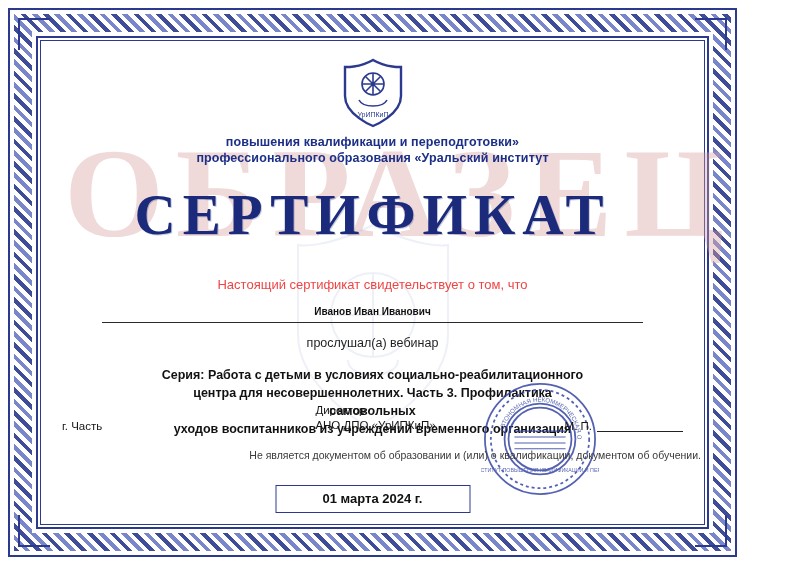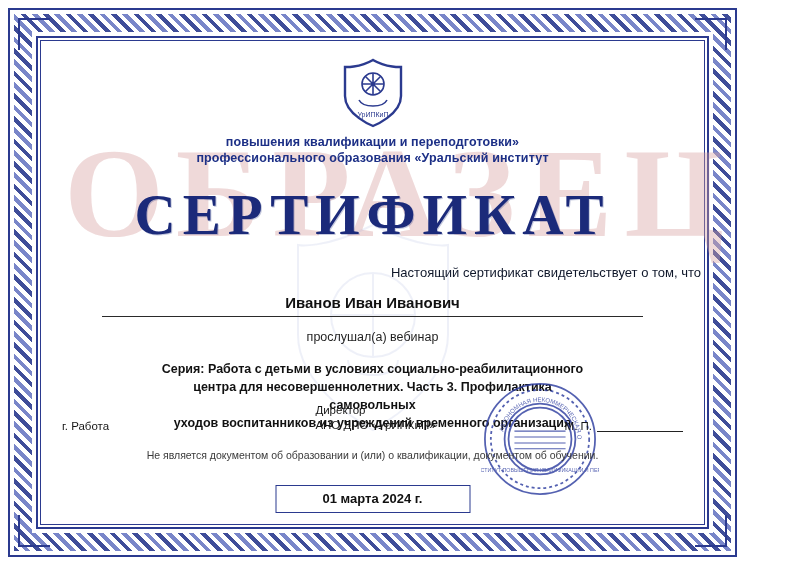--- a/index.html
+++ b/index.html
@@ -112,33 +112,32 @@
     margin-top: 16px;
     color: #1b2a7a;
     font-size: 57px;
     font-weight: bold;
     letter-spacing: 7px;
     font-family: "Liberation Serif", serif;
     text-shadow: 1px 1px 0 rgba(27,42,122,.25);
   }
 
   .subtitle {
-    margin-top: 18px;
+    margin-top: 30px;
     font-size: 13px;
-    color: #0f172a;
-    text-align: right;
+    color: #ef4444;
   }
 
   .name-wrap {
     margin-top: 14px;
     position: relative;
     padding: 0 30px;
   }
   .name {
-    font-size: 15px;
+    font-size: 10px;
     font-weight: bold;
     color: #111111;
     padding-bottom: 5px;
   }
   .name-rule {
     border-bottom: 1px solid #2a2a2a;
     margin: 0 28px;
   }
 
   .listened {
@@ -189,20 +188,21 @@
     vertical-align: bottom;
     height: 11px;
   }
 
   .disclaimer {
     position: absolute;
     left: 0; right: 0;
     bottom: 60px;
     font-size: 10.5px;
     color: #3a3a3a;
+    text-align: right;
   }
 
   .date-box {
     position: absolute;
     left: 50%;
     transform: translateX(-50%);
     bottom: 8px;
     min-width: 165px;
     padding: 5px 14px 6px;
     border: 1px solid #2b3a8f;
@@ -284,21 +284,21 @@
         <path d="M34 52 H86 M34 58 H86 M34 64 H86 M34 70 H86"></path>
       </g>
       <path id="stamp-arc-top" d="M 60 16 m -38 44 a 38 38 0 0 1 76 0" fill="none"></path>
       <text font-size="6.2" fill="#2f3fa0" font-family="Liberation Sans, sans-serif">
         <textPath href="#stamp-arc-top" startOffset="6%">АВТОНОМНАЯ НЕКОММЕРЧЕСКАЯ ОРГАНИЗАЦИЯ</textPath>
       </text>
       <text x="60" y="94" font-size="5.4" text-anchor="middle" fill="#2f3fa0" font-family="Liberation Sans, sans-serif">УРАЛЬСКИЙ ИНСТИТУТ ПОВЫШЕНИЯ КВАЛИФИКАЦИИ И ПЕРЕПОДГОТОВКИ</text>
     </svg>
 
     <div class="sig-row">
-      <div class="city">г. Работа</div>
+      <div class="city">г. Часть</div>
       <div class="director">
         <div>Директор</div>
         <div>АНО ДПО «УрИПКиП»</div>
       </div>
       <div class="mp">
         <span>М. П.</span><span class="line"></span>
       </div>
     </div>
 
     <div class="disclaimer">Не является документом об образовании и (или) о квалификации, документом об обучении.</div>

